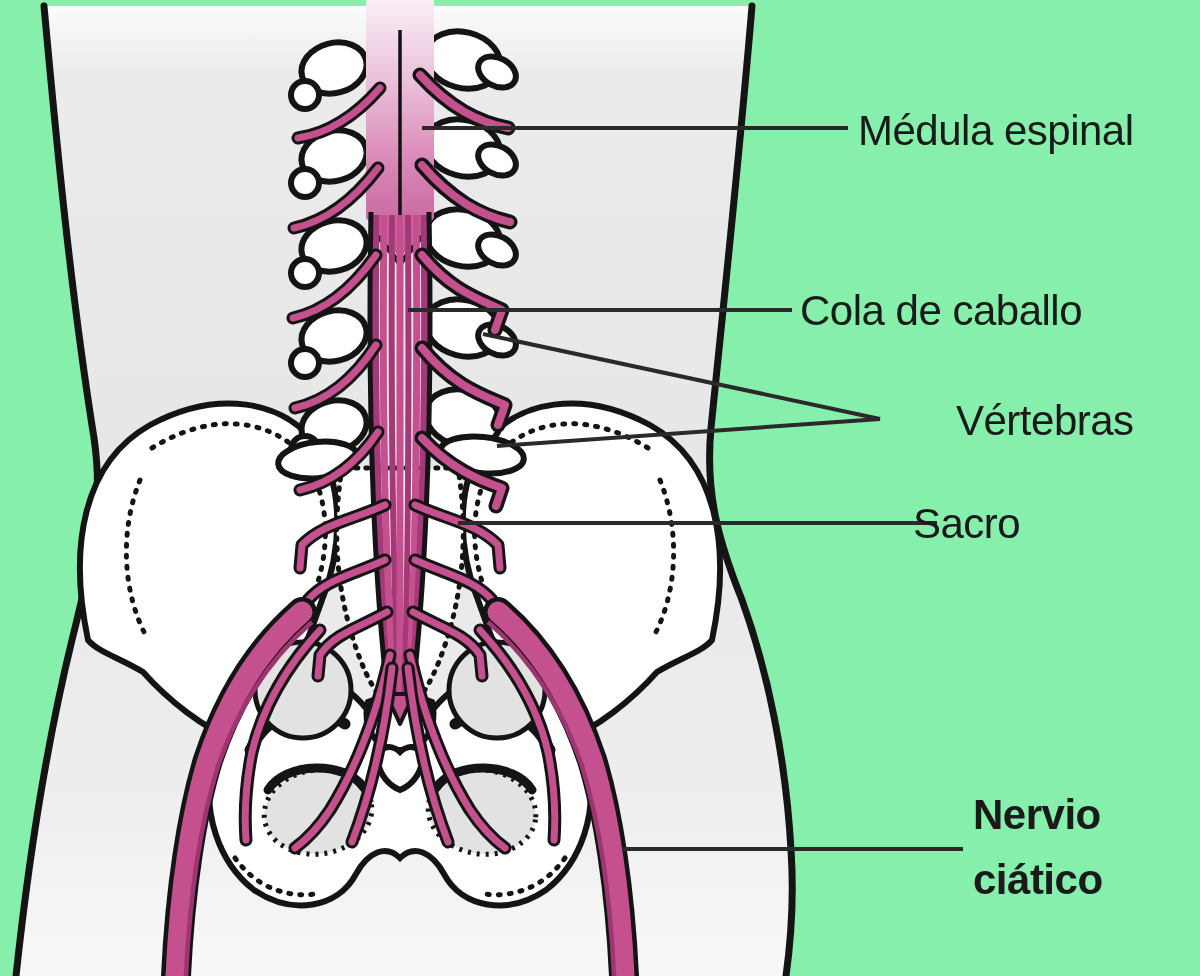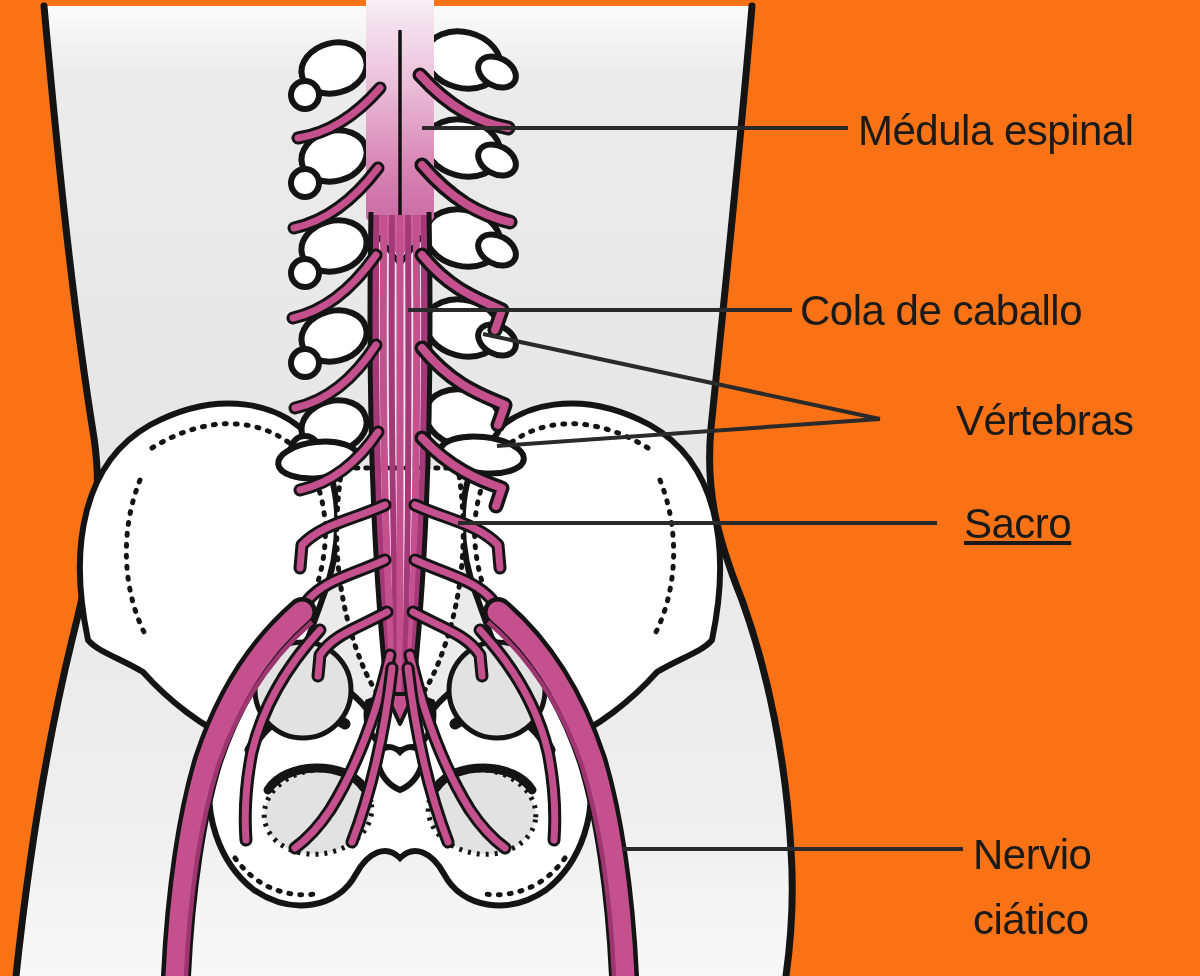--- a/index.html
+++ b/index.html
@@ -1,19 +1,19 @@
 <!DOCTYPE html>
 <html lang="es"><head>
 <meta charset="utf-8">
 <style>
   html,body{margin:0;padding:0;background:#ffffff;}
   .stage{
     position:relative;
     width:1200px;height:976px;
-    background:#f97316;
+    background:#86efac;
     overflow:hidden;
     font-family:"Liberation Sans", sans-serif;
   }
   .stage svg{position:absolute;left:0;top:0;}
   .label{
     position:absolute;
     font-family:"Liberation Sans", sans-serif;
     font-size:42px;
     line-height:1.25;
     color:#1a1a1a;
@@ -212,15 +212,15 @@
     <path class="leader" d="M 483,334 L 880,419"></path>
     <path class="leader" d="M 497,446 L 880,419"></path>
     <path class="leader" d="M 458,523 L 937,523"></path>
     <path class="leader" d="M 622,849 L 963,849"></path>
   </g>
 </svg>
 
   <div class="label" style="left:858px;top:105px;">Médula espinal</div>
   <div class="label" style="left:800px;top:285px;text-align:center;">Cola de caballo</div>
   <div class="label" style="left:944px;top:395px;margin-left:12px;">Vértebras</div>
-  <div class="label" style="left:964px;top:498px;text-decoration:underline;">Sacro</div>
-  <div class="label wrap" style="left:973px;top:822px;">Nervio ciático</div>
+  <div class="label" style="left:913px;top:498px;">Sacro</div>
+  <div class="label wrap" style="left:973px;top:782px;font-weight:bold;">Nervio ciático</div>
 </div>
 
 </body></html>

